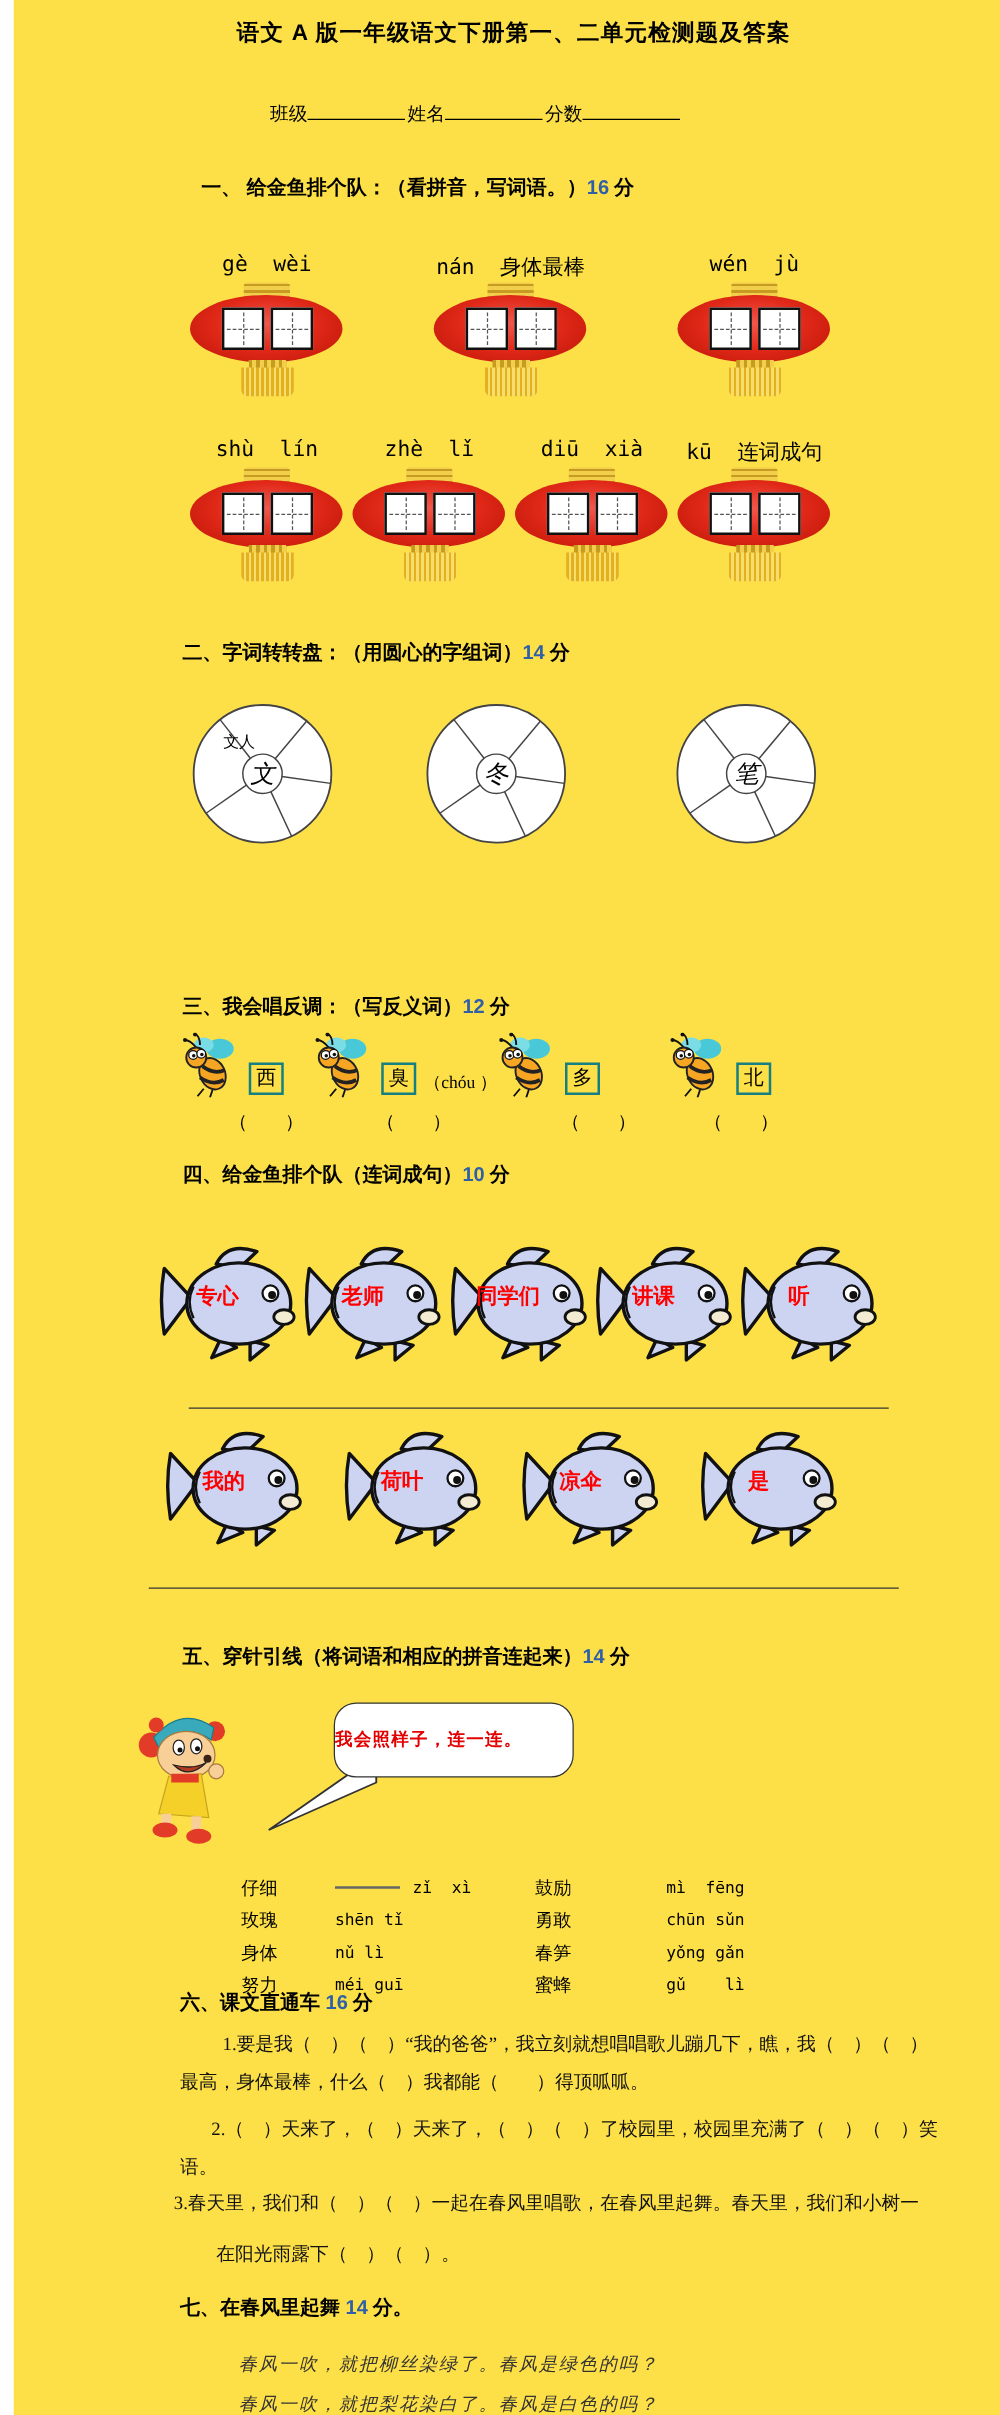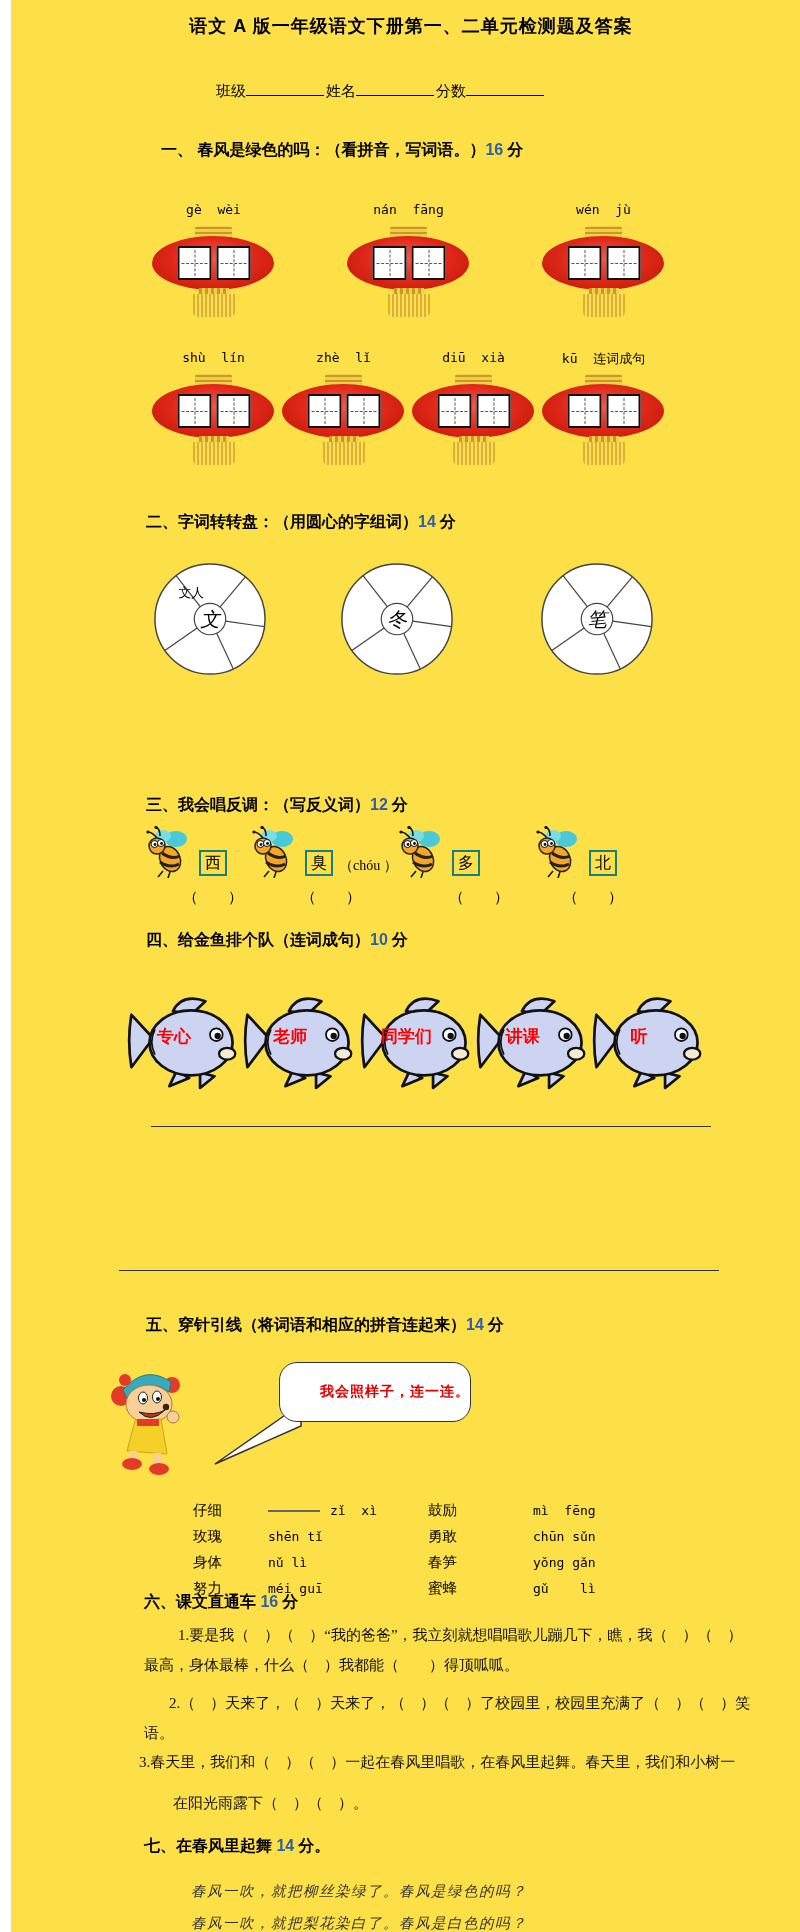--- a/index.html
+++ b/index.html
@@ -6,21 +6,21 @@
   .page{position:relative;width:800px;height:1932px;background:#fde047;overflow:hidden;
         font-family:"Liberation Serif",serif;color:#000;margin-left:11px;}
   
   .title{position:absolute;top:14px;left:0;width:800px;text-align:center;
          font-family:"Liberation Sans",sans-serif;font-weight:bold;font-size:18px;letter-spacing:1px;}
   .classline{position:absolute;top:80px;left:205px;font-size:15px;}
   .blankline{display:inline-block;width:78px;border-bottom:1.2px solid #000;height:15px;margin-right:2px;}
   .sechead{position:absolute;font-family:"Liberation Sans",sans-serif;font-weight:bold;font-size:16px;white-space:nowrap;}
   .sc{color:#2e5fa8;font-family:"Liberation Sans",sans-serif;font-weight:bold;}
   .fen{margin-left:4px;}
-  .pin{font-family:"DejaVu Sans Mono",monospace;font-size:13px;text-align:center;height:16px;
+  .pin{font-family:"DejaVu Sans Mono",monospace;font-size:17px;text-align:center;height:16px;
        margin-bottom:8px;white-space:pre;}
   .bodyline{position:absolute;font-size:15px;white-space:pre;color:#111;}
   .poemline{position:absolute;font-size:14.5px;font-style:italic;color:#333;letter-spacing:1.5px;white-space:pre;}
   
   .lrow{position:absolute;left:140px;width:515px;display:flex;justify-content:space-between;}
   .lcell{width:125px;}
   .lantern{position:relative;width:125px;height:92px;}
   .cap{position:absolute;left:44px;top:0;width:37px;height:13px;border-radius:3px 3px 1px 1px;
        background:repeating-linear-gradient(0deg,#c79b22 0 2px,#f2cf4a 2px 5px);}
   .lbody{position:absolute;left:1px;top:10px;width:122px;height:54px;border-radius:50%;
@@ -45,22 +45,22 @@
   
   .fishrow{position:absolute;display:flex;justify-content:space-between;}
   .fishwrap{position:relative;width:112px;height:112px;}
   .fishwrap svg{width:112px;height:112px;display:block;}
   .fishword{position:absolute;top:40px;left:4px;width:88px;text-align:center;color:#ff0000;
        font-weight:bold;font-size:17px;white-space:nowrap;font-family:"Liberation Sans",sans-serif;}
   .ansline{position:absolute;border-top:1.5px solid #333;height:0;}
   
   .mascot{position:absolute;left:98px;top:1360px;width:80px;height:125px;}
   .tail{position:absolute;left:198px;top:1400px;width:95px;height:70px;}
-  .bubble{position:absolute;left:268px;top:1362px;width:190px;height:58px;border:1.5px solid #333;
-       border-radius:18px;background:#fff;display:flex;align-items:center;justify-content:flex-end;}
+  .bubble{position:absolute;left:256px;top:1362px;width:190px;height:58px;border:1.5px solid #333;
+       border-radius:18px;background:#fff;display:flex;align-items:center;justify-content:flex-start;}
   .bubbletext{color:#e20000;font-weight:bold;font-size:14px;letter-spacing:1px;}
   .match{position:absolute;left:182px;top:1497px;display:grid;
        grid-template-columns:75px 160px 105px 135px;grid-auto-rows:26px;align-items:center;font-size:14.5px;}
   .mpin{font-family:"DejaVu Sans Mono",monospace;font-size:13px;white-space:pre;}
   .exline{display:inline-block;width:52px;border-top:2px solid #666;margin-right:10px;vertical-align:middle;}
 </style>
 </head>
 <body>
 
 <div class="page">
@@ -81,21 +81,21 @@
     </defs>
   </svg>
 
   <div class="title">语文 A 版一年级语文下册第一、二单元检测题及答案</div>
 
   <div class="classline">
     <span>班级</span><span class="blankline"></span><span>姓名</span><span class="blankline"></span><span>分数</span><span class="blankline"></span>
   </div>
 
   <div class="sechead" style="top:140px;left:150px;">
-    <span>一、  春风是绿色的吗：（看拼音，写词语。）</span><span class="sc">16</span><span class="fen">分</span>
+    <span>一、  给金鱼排个队：（看拼音，写词语。）</span><span class="sc">16</span><span class="fen">分</span>
   </div>
 
   <div class="lrow" style="top:202px;">
     <div class="lcell">
       <div class="pin">gè  wèi</div>
       <div class="lantern">
           <div class="cap"></div>
           <div class="lbody"></div>
           <div class="grids">
             <div class="grid">
@@ -105,21 +105,21 @@
             <div class="grid">
               <i class="v"></i>
               <i class="h"></i>
             </div>
           </div>
           <div class="collar"></div>
           <div class="tassel"></div>
         </div>
     </div>
     <div class="lcell">
-      <div class="pin">nán  fāng</div>
+      <div class="pin">nán  身体最棒</div>
       <div class="lantern">
           <div class="cap"></div>
           <div class="lbody"></div>
           <div class="grids">
             <div class="grid">
               <i class="v"></i>
               <i class="h"></i>
             </div>
             <div class="grid">
               <i class="v"></i>
@@ -389,20 +389,46 @@
     <div class="fishwrap">
         <svg viewBox="0 0 124 110">
           <use href="#fishsym"></use>
         </svg>
         <span class="fishword">听</span>
       </div>
   </div>
 
   <div class="ansline" style="left:140px;top:1126px;width:560px;"></div>
 
+  <div class="fishrow" style="left:120px;top:1133px;width:540px;">
+    <div class="fishwrap">
+        <svg viewBox="0 0 124 110">
+          <use href="#fishsym"></use>
+        </svg>
+        <span class="fishword">我的</span>
+      </div>
+    <div class="fishwrap">
+        <svg viewBox="0 0 124 110">
+          <use href="#fishsym"></use>
+        </svg>
+        <span class="fishword">荷叶</span>
+      </div>
+    <div class="fishwrap">
+        <svg viewBox="0 0 124 110">
+          <use href="#fishsym"></use>
+        </svg>
+        <span class="fishword">凉伞</span>
+      </div>
+    <div class="fishwrap">
+        <svg viewBox="0 0 124 110">
+          <use href="#fishsym"></use>
+        </svg>
+        <span class="fishword">是</span>
+      </div>
+  </div>
 
   <div class="ansline" style="left:108px;top:1270px;width:600px;"></div>
 
   <div class="sechead" style="top:1315px;left:135px;">
     <span>五、穿针引线（将词语和相应的拼音连起来）</span><span class="sc">14</span><span class="fen">分</span>
   </div>
 
   <svg class="mascot" viewBox="0 0 80 125">
     <circle cx="12" cy="36" r="10" fill="#e23c28"></circle>
       <circle cx="63" cy="25" r="8" fill="#e23c28"></circle>

